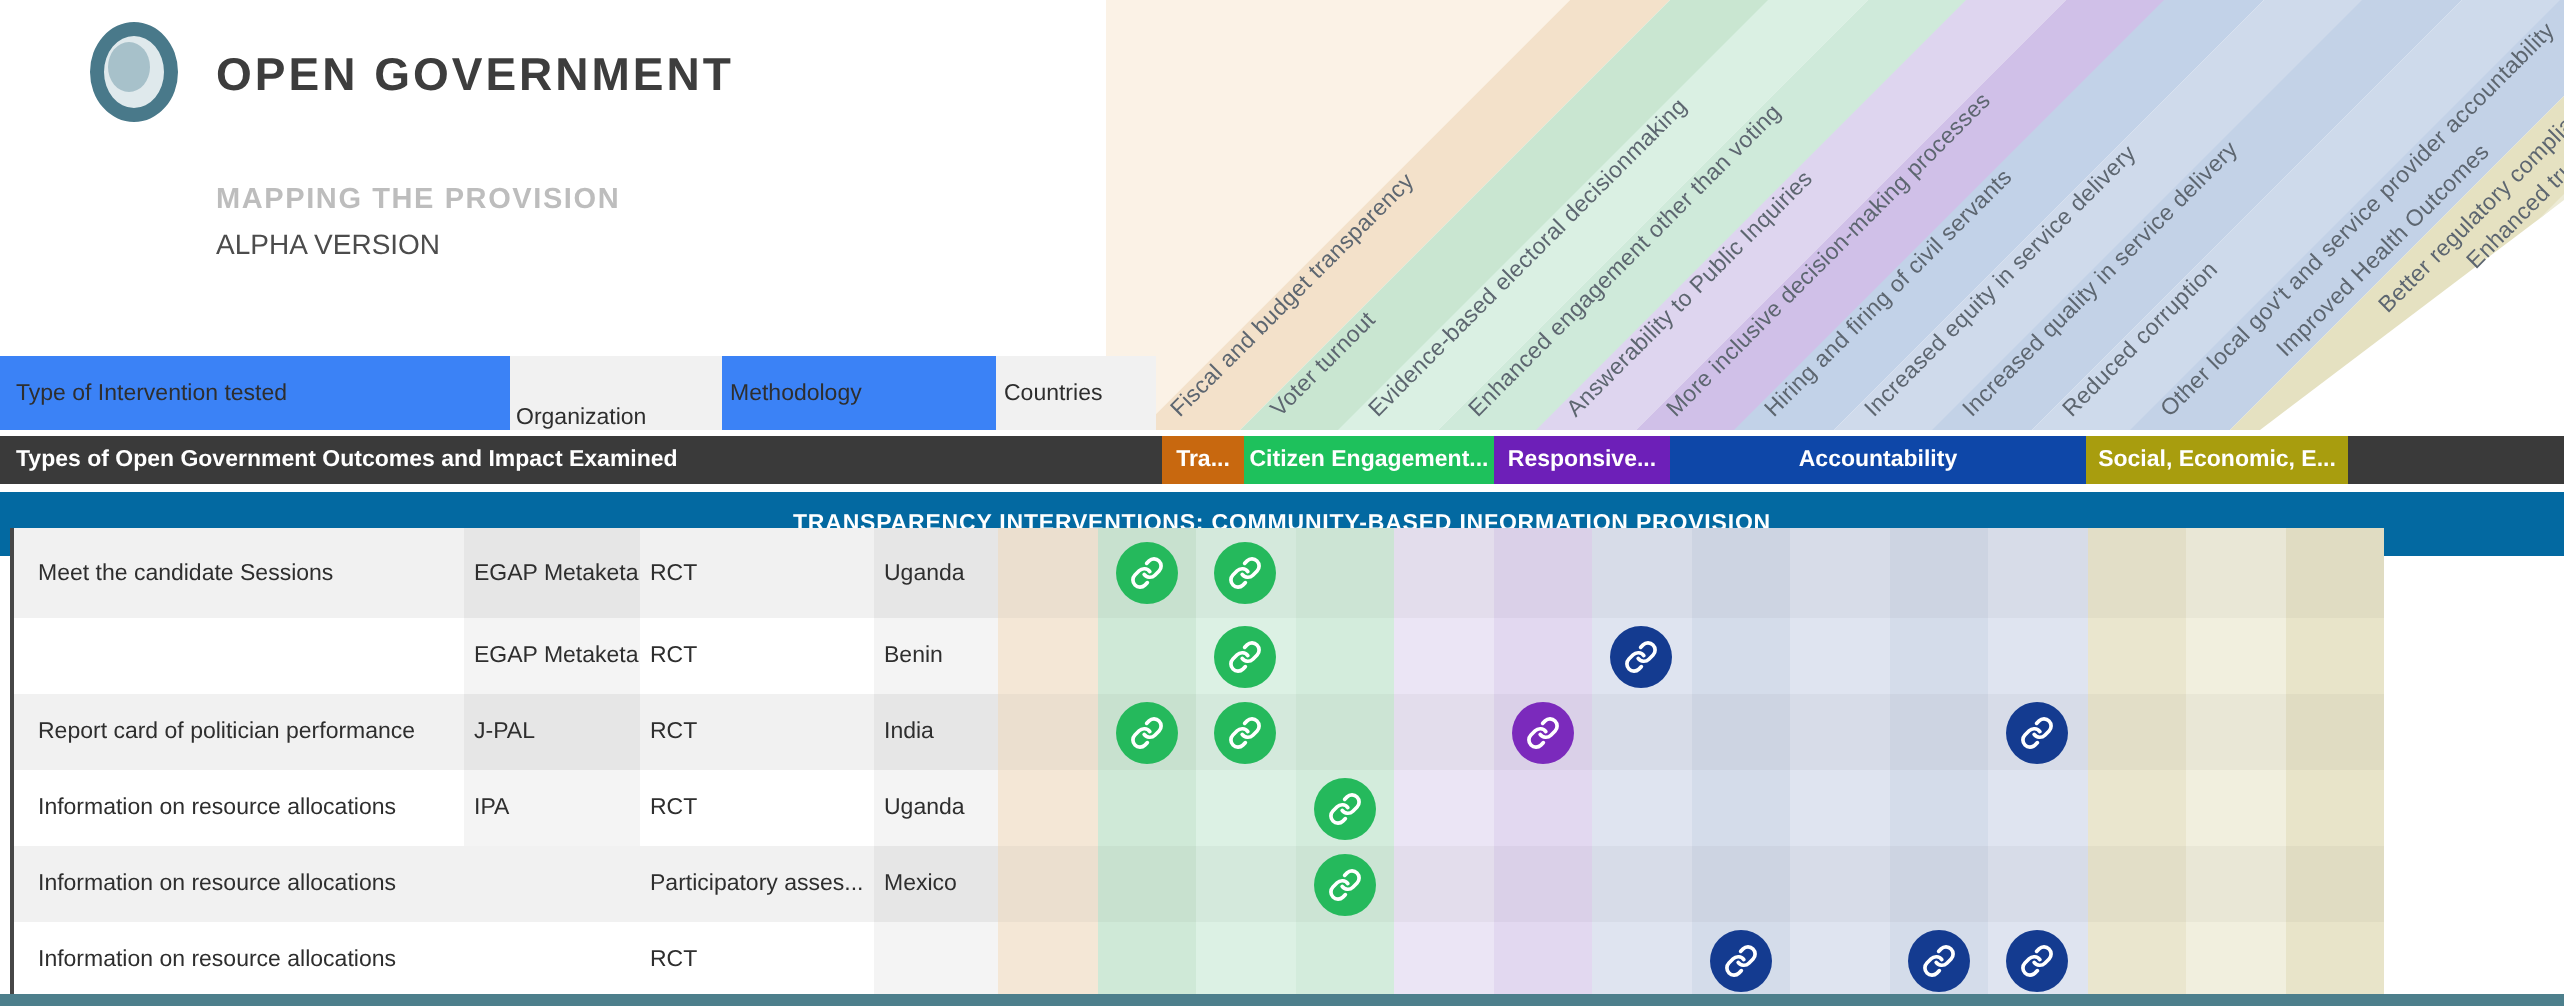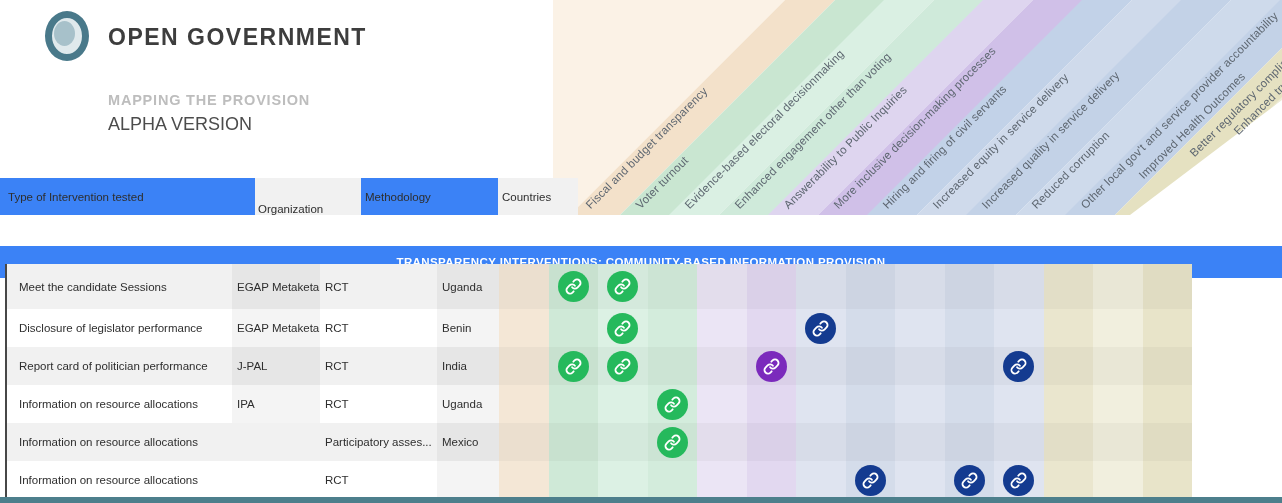--- a/index.html
+++ b/index.html
@@ -16,30 +16,30 @@
     transform:rotate(-45deg);transform-origin:0 100%;letter-spacing:.2px;}
   
   #white-panel{position:absolute;left:0;top:0;width:553px;height:178px;background:#fff;}
   #header-strip{position:absolute;left:0;top:178px;width:578px;height:37px;background:#3b82f6;}
   #logo{position:absolute;left:45px;top:11px;width:44px;height:50px;border-radius:50%;
     border:7px solid #49798a;background:#dfe9ec;}
   #logo .blob{position:absolute;left:2px;top:3px;width:21px;height:25px;border-radius:50%;background:#a7c1ca;}
   #brand-title{position:absolute;left:108px;top:24px;font-size:23px;font-weight:bold;color:#3d3d3d;letter-spacing:1.5px;}
   #brand-subtitle{position:absolute;left:108px;top:66px;font-size:21px;color:#9c9c9c;}
   #brand-tagline{position:absolute;left:108px;top:92px;font-size:14.5px;font-weight:bold;color:#bdbdbd;letter-spacing:.8px;}
-  #brand-version{position:absolute;left:108px;top:114px;font-size:18px;color:#4c4c4c;}
+  #brand-version{position:absolute;left:108px;top:114px;font-size:14px;color:#4c4c4c;}
   .hdr-gray{position:absolute;top:0;height:37px;background:#f1f1f1;}
   .hdr-label{position:absolute;top:13px;font-size:11.5px;color:#2e2e2e;}
   
   #category-bar{position:absolute;left:0;top:218px;width:1282px;height:24px;}
   .cat-seg{position:absolute;top:0;height:24px;display:flex;align-items:center;justify-content:center;
     color:#fff;font-size:11.5px;font-weight:bold;white-space:nowrap;overflow:hidden;}
   .cat-seg.left{justify-content:flex-start;padding-left:8px;}
   
-  #section-bar{position:absolute;left:0;top:246px;width:1282px;height:32px;background:#3b82f6;
+  #section-bar{position:absolute;left:0;top:246px;width:1282px;height:32px;background:#0369a1;
     display:flex;align-items:center;justify-content:center;color:#fff;font-weight:bold;
     font-size:11.5px;letter-spacing:.4px;}
   
   #rows{position:absolute;left:5px;top:264px;width:1040px;border-left:2px solid #474747;}
   .row{position:relative;height:38px;}
   .row.first{height:45px;}
   .row.odd{background:#f1f1f1;}
   .row.even{background:#ffffff;}
   .cell{position:absolute;top:0;height:100%;display:flex;align-items:center;
     font-size:11.5px;color:#2e2e2e;white-space:nowrap;overflow:hidden;}
@@ -102,20 +102,29 @@
     <div class="hdr-label" style="left:502px;">Countries</div>
   </div>
 
   <div id="logo">
       <div class="blob"></div>
     </div>
   <div id="brand-title">OPEN GOVERNMENT</div>
   <div id="brand-tagline">MAPPING THE PROVISION</div>
   <div id="brand-version">ALPHA VERSION</div>
 
+  <div id="category-bar">
+      <div class="cat-seg left" style="left: 0px; width: 581px; background: rgb(58, 58, 58);">Types of Open Government Outcomes and Impact Examined</div>
+      <div class="cat-seg" style="left: 581px; width: 41px; background: rgb(200, 104, 15);">Tra...</div>
+      <div class="cat-seg" style="left: 622px; width: 125px; background: rgb(30, 193, 92);">Citizen Engagement...</div>
+      <div class="cat-seg" style="left: 747px; width: 88px; background: rgb(109, 31, 184);">Responsive...</div>
+      <div class="cat-seg" style="left: 835px; width: 208px; background: rgb(14, 71, 168);">Accountability</div>
+      <div class="cat-seg" style="left: 1043px; width: 131px; background: rgb(168, 157, 14);">Social, Economic, E...</div>
+      <div class="cat-seg" style="left: 1174px; width: 108px; background: rgb(58, 58, 58);"></div>
+    </div>
 
   <div id="section-bar">
     <span>TRANSPARENCY INTERVENTIONS: COMMUNITY-BASED INFORMATION PROVISION</span>
   </div>
 
   <div id="rows">
       <div class="row odd first">
         <div class="cell" style="left: 2px; width: 223px; padding-left: 10px;">Meet the candidate Sessions</div>
         <div class="cell shade" style="left: 225px; width: 88px; padding-left: 5px;">EGAP Metaketa</div>
         <div class="cell" style="left: 313px; width: 117px; padding-left: 5px;">RCT</div>
@@ -141,21 +150,20 @@
           </svg>
         </div>
         <div class="linkicon" style="left: 600.25px; top: calc(50% - 15.5px); background: rgb(37, 185, 92);">
           <svg width="17" height="17" viewBox="0 0 24 24" fill="none" stroke="#ffffff" stroke-width="2.6" stroke-linecap="round" stroke-linejoin="round">
             <path d="M10 13a5 5 0 0 0 7.54.54l3-3a5 5 0 0 0-7.07-7.07l-1.72 1.71"></path>
             <path d="M14 11a5 5 0 0 0-7.54-.54l-3 3a5 5 0 0 0 7.07 7.07l1.71-1.71"></path>
           </svg>
         </div>
       </div>
       <div class="row even">
-        <div class="cell" style="left: 2px; width: 223px; padding-left: 10px;">Disclosure of legislator performance</div>
         <div class="cell shade" style="left: 225px; width: 88px; padding-left: 5px;">EGAP Metaketa</div>
         <div class="cell" style="left: 313px; width: 117px; padding-left: 5px;">RCT</div>
         <div class="cell shade" style="left: 430px; width: 62px; padding-left: 5px;">Benin</div>
         <div class="mcell" style="left: 492px; width: 49.5px; background: rgb(244, 231, 214);"></div>
         <div class="mcell" style="left: 541.5px; width: 49.5px; background: rgb(207, 233, 215);"></div>
         <div class="mcell" style="left: 591px; width: 49.5px; background: rgb(220, 241, 228);"></div>
         <div class="mcell" style="left: 640.5px; width: 49.5px; background: rgb(211, 236, 220);"></div>
         <div class="mcell" style="left: 690px; width: 49.5px; background: rgb(235, 229, 245);"></div>
         <div class="mcell" style="left: 739.5px; width: 49.5px; background: rgb(226, 216, 240);"></div>
         <div class="mcell" style="left: 789px; width: 49.5px; background: rgb(223, 228, 240);"></div>

